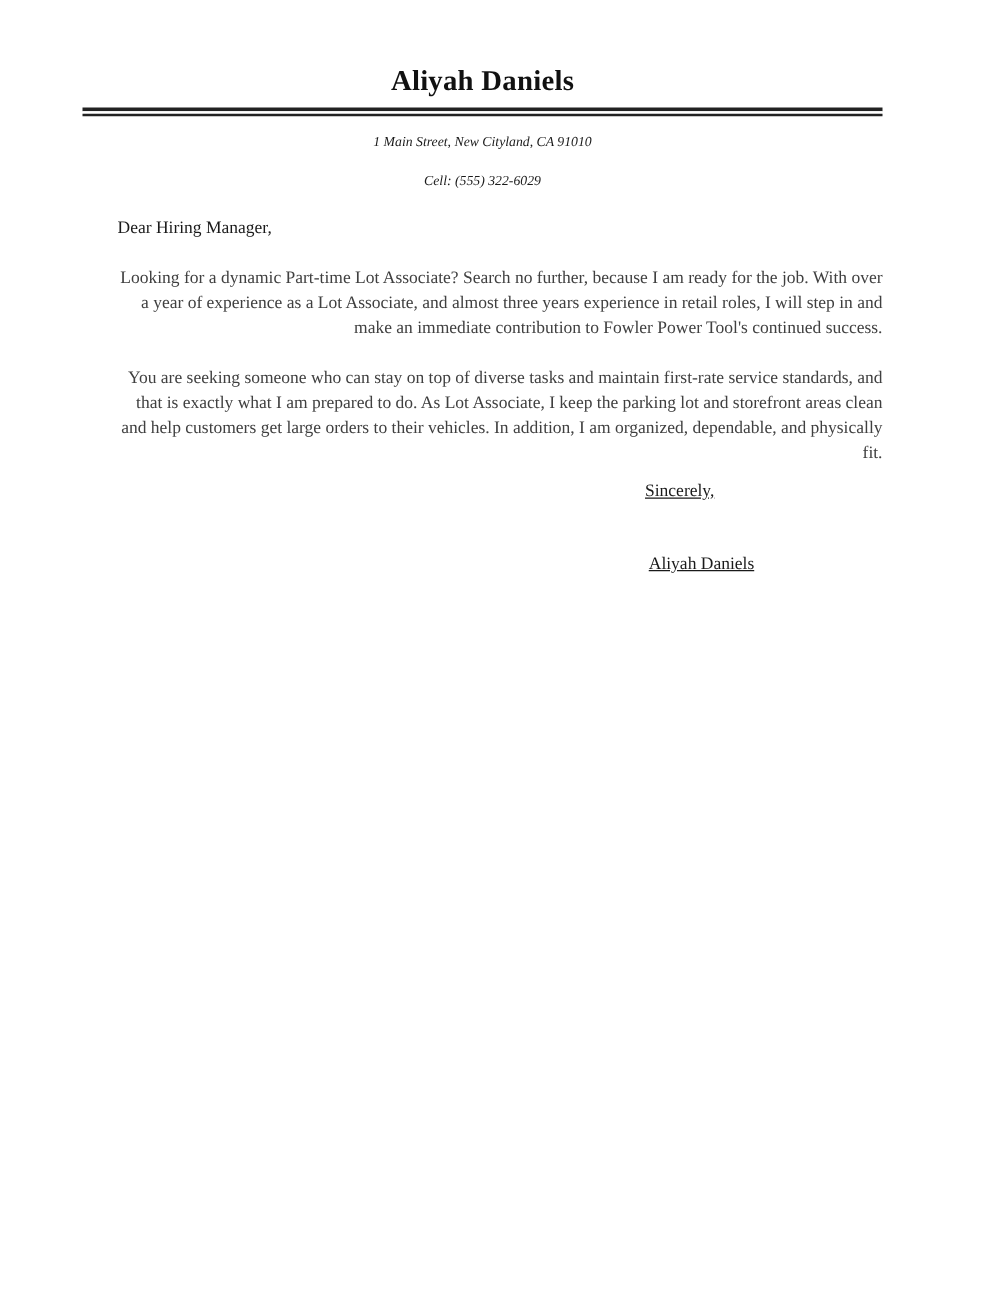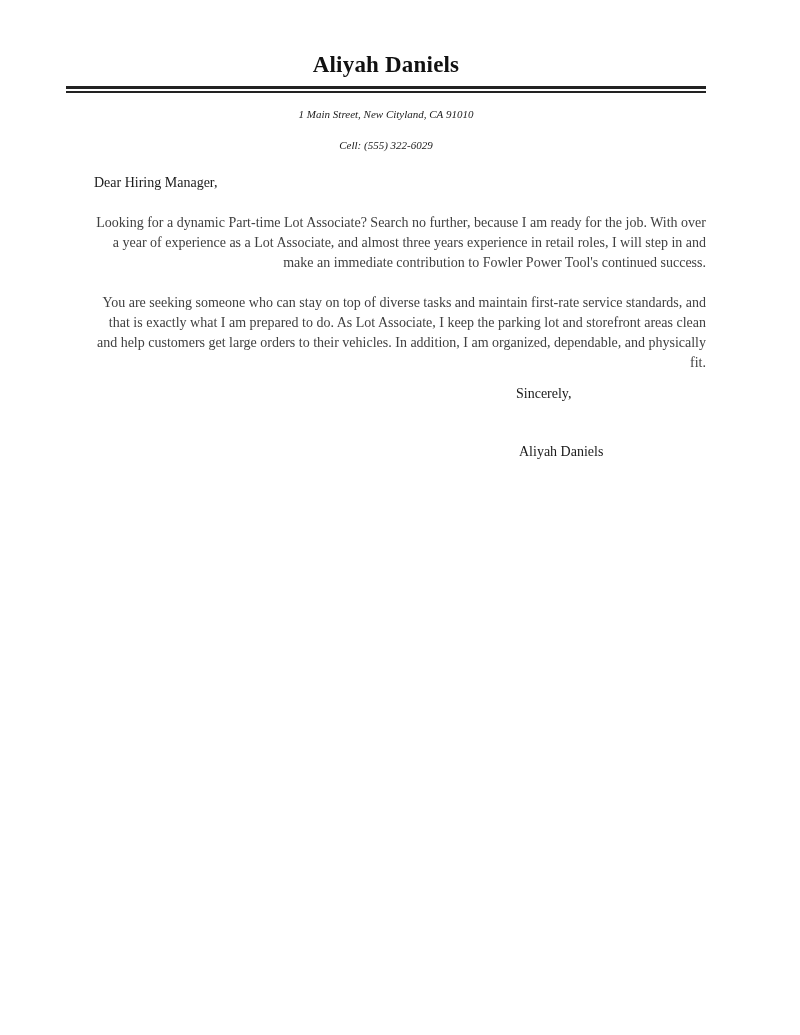--- a/index.html
+++ b/index.html
@@ -95,20 +95,21 @@
     margin: 20px 0 0 0;
     color: #404040;
     text-align: right;
     font-family: Liberation Serif, serif;
   }
 
   
   .signoff-block {
     margin-top: 11px;
     padding-left: 450px;
+    text-decoration: underline;
   }
   .signoff {
     font-size: 14px;
     line-height: 20px;
     margin: 0;
     color: #1a1a1a;
   }
   .sign-name {
     font-size: 14px;
     line-height: 20px;

